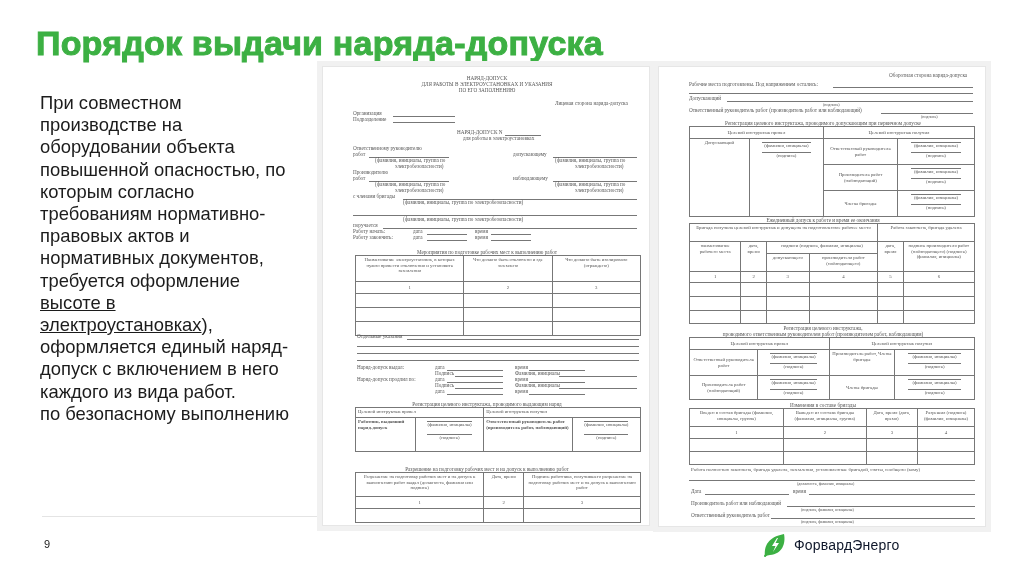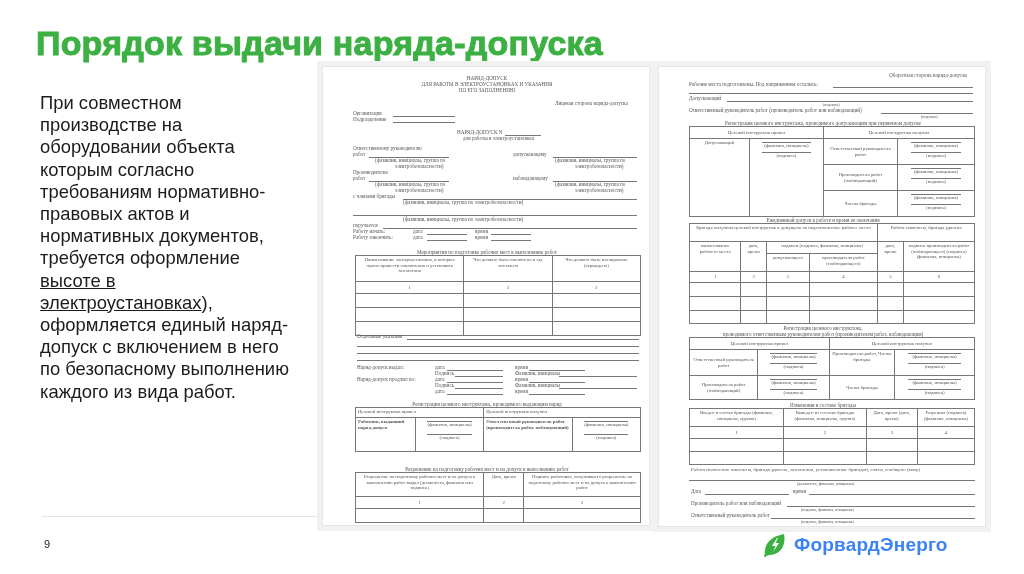--- a/index.html
+++ b/index.html
@@ -51,44 +51,45 @@
   table.form td.l { text-align: left; }
   table.form td.m { vertical-align: middle; }
   .sig { display:block; margin: 2px auto 0; width: 70%; border-top: 0.7px solid #777; }
 
   .logo {
     position: absolute; left: 762px; top: 530px; height: 30px;
     display: flex; align-items: center; gap: 6px;
   }
   .logo-icon { width: 26px; height: 26px; }
   .logo-text {
-    font-family: "Liberation Sans", sans-serif; font-weight: bold; font-size: 19px;
-    color: #3b82f6; letter-spacing: 0.2px;
+    font-family: "Liberation Sans", sans-serif; font-weight: normal; font-size: 14px;
+    color: #0f172a; letter-spacing: 0.2px;
   }
 </style>
 </head>
 <body>
 
 <div class="slide-title">Порядок выдачи наряда-допуска</div>
 
 <div class="body-text">
   <div>При совместном</div>
   <div>производстве на</div>
   <div>оборудовании объекта</div>
+  <div>повышенной опасностью, по</div>
   <div>которым согласно</div>
   <div>требованиям нормативно-</div>
   <div>правовых актов и</div>
   <div>нормативных документов,</div>
   <div>требуется оформление</div>
   <div><span class="u">высоте в</span></div>
   <div><span class="u">электроустановках</span><span>),</span></div>
   <div>оформляется единый наряд-</div>
   <div>допуск с включением в него</div>
+  <div>каждого из вида работ.</div>
   <div>по безопасному выполнению</div>
-  <div>каждого из вида работ.</div>
 </div>
 
 <div class="divider"></div>
 <div class="page-num">9</div>
 
 <div class="sheet sheet-left">
   <div class="t tc" style="left:0;width:328px;top:8px;">НАРЯД-ДОПУСК</div>
   <div class="t tc" style="left:0;width:328px;top:14px;">ДЛЯ РАБОТЫ В ЭЛЕКТРОУСТАНОВКАХ И УКАЗАНИЯ</div>
   <div class="t tc" style="left:0;width:328px;top:20px;">ПО ЕГО ЗАПОЛНЕНИЮ</div>
   <div class="t" style="left:232px;top:33px;">Лицевая сторона наряда-допуска</div>

